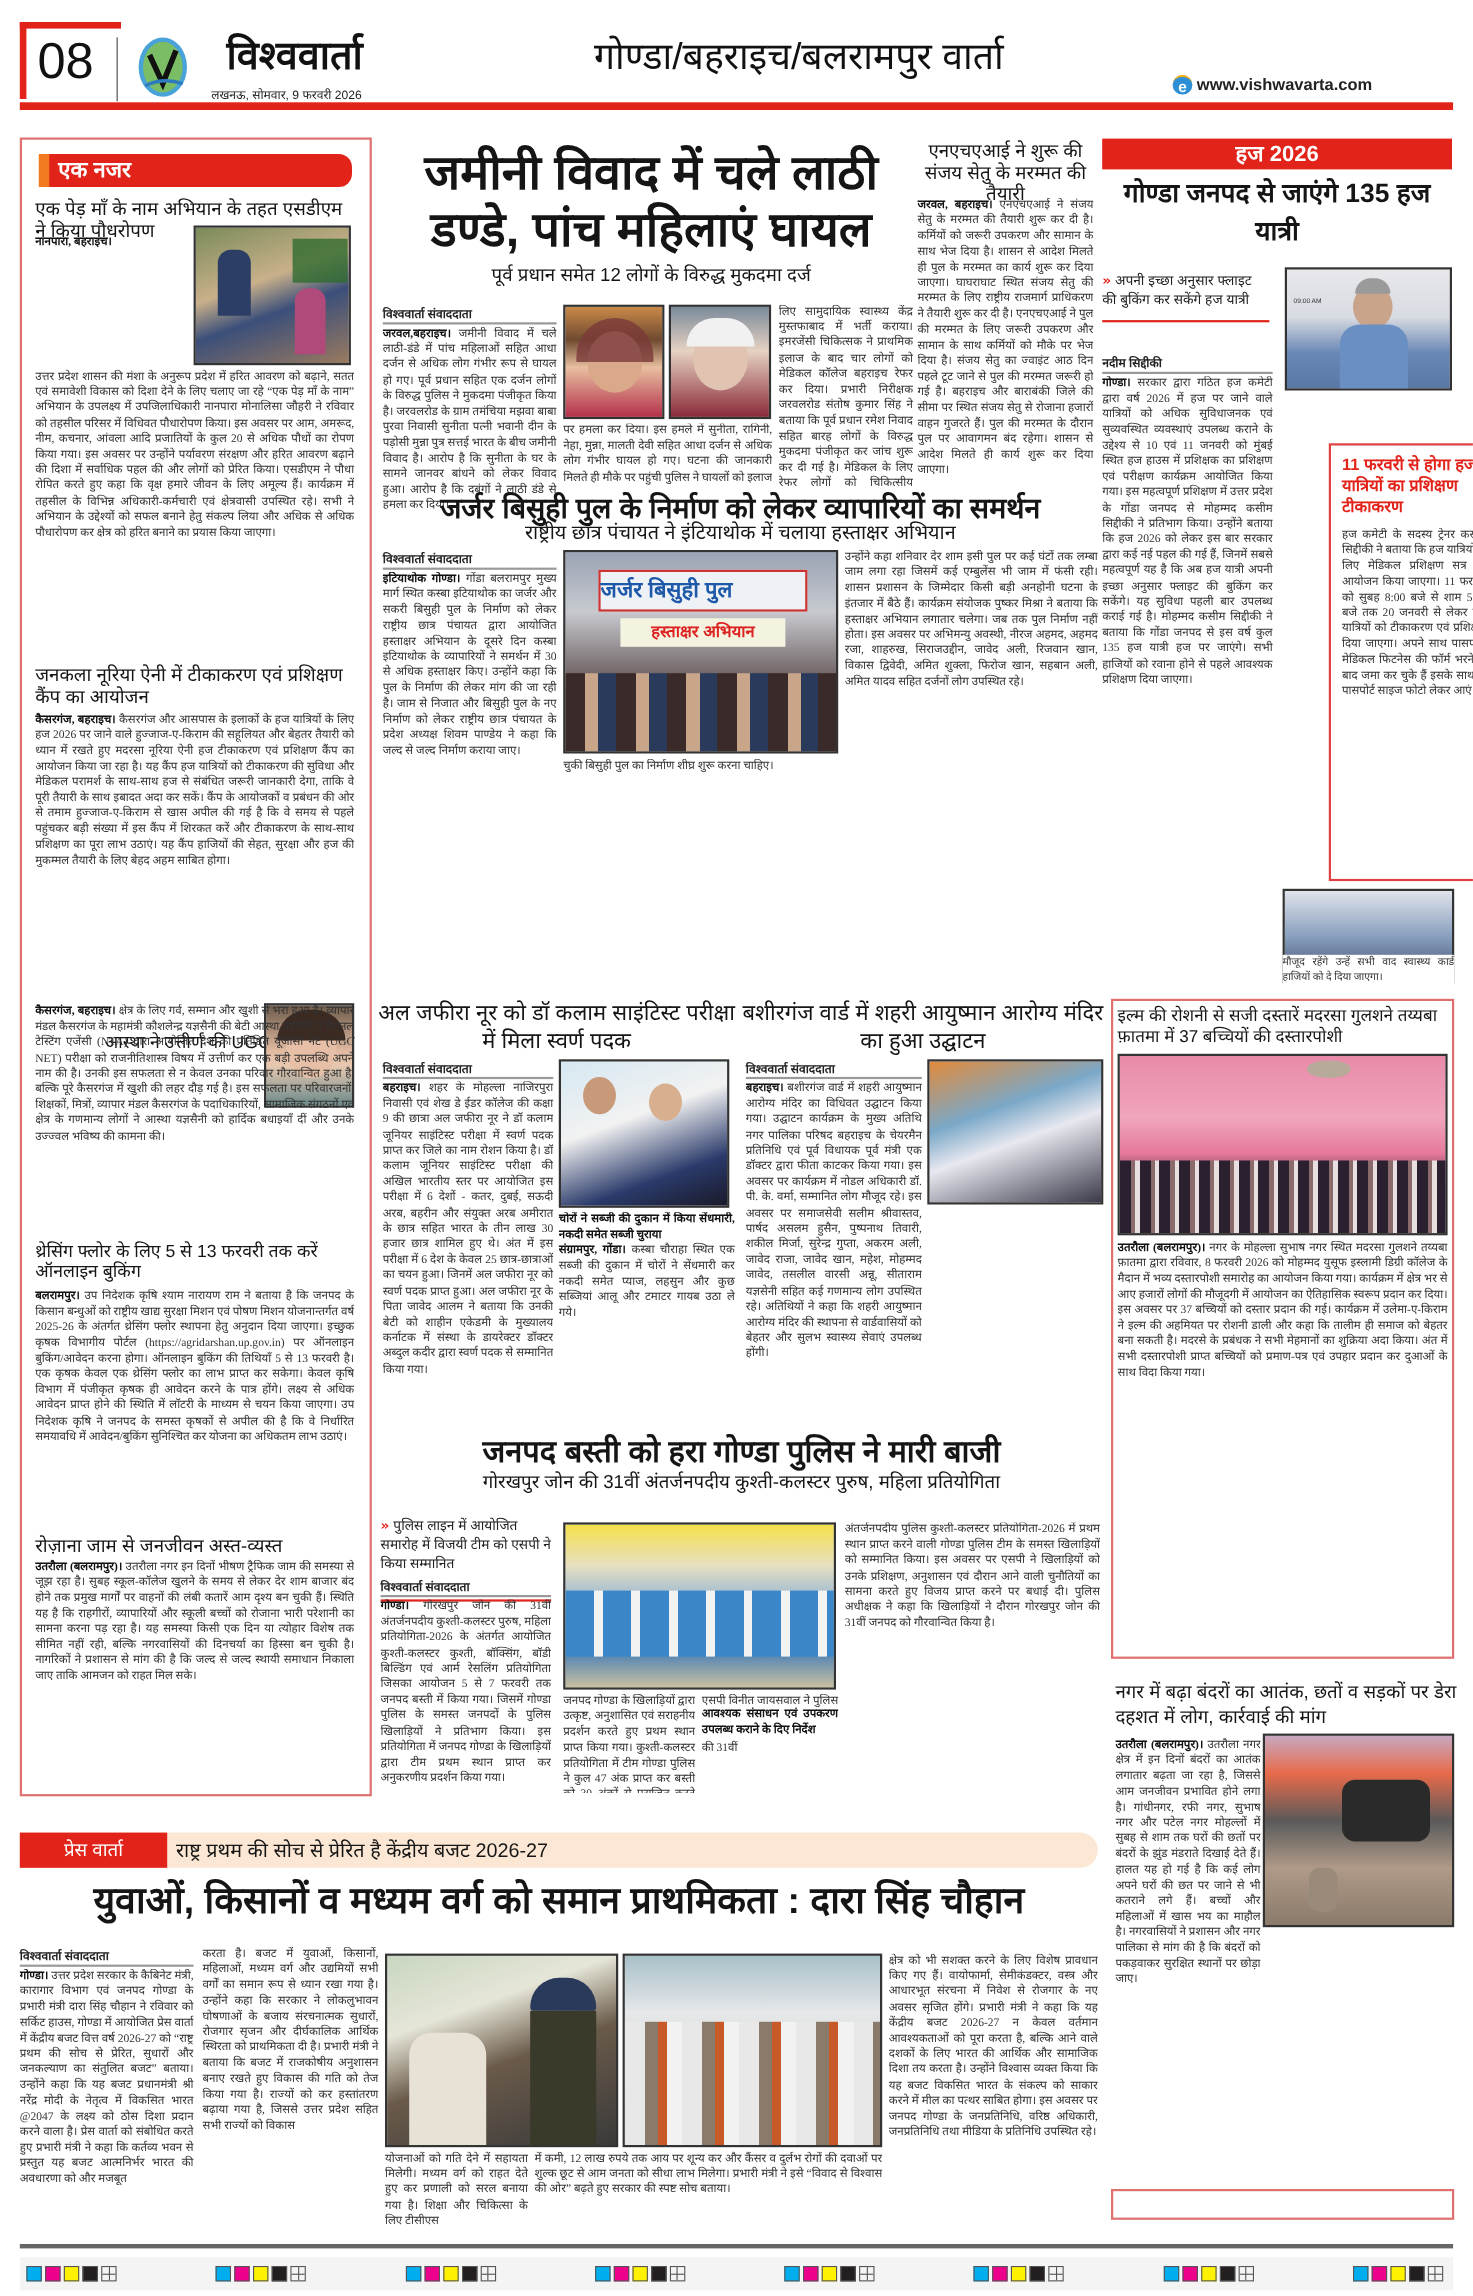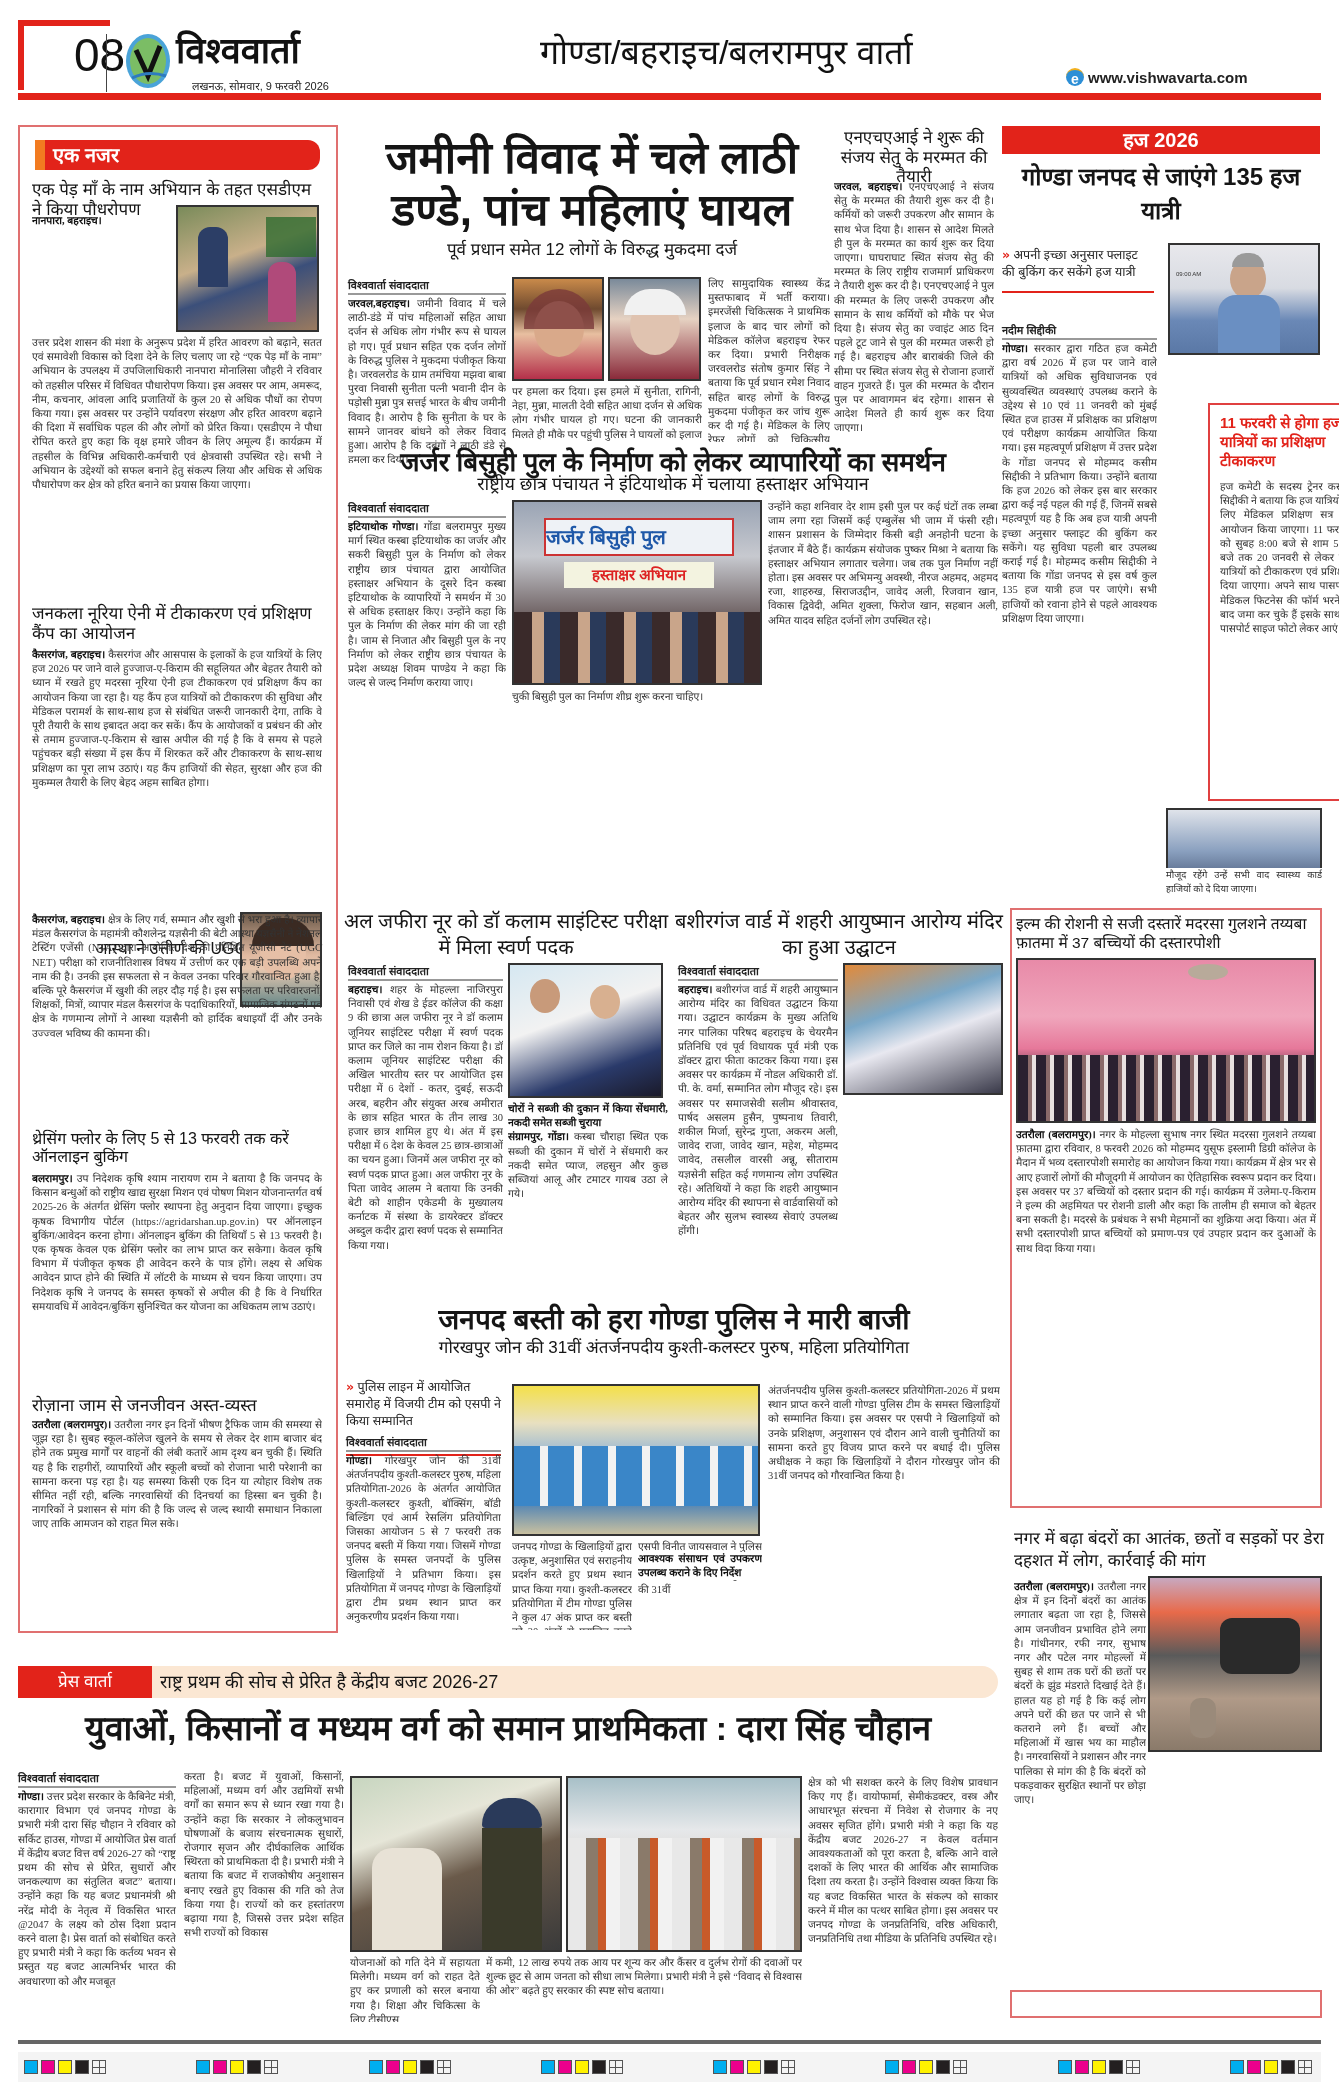--- a/index.html
+++ b/index.html
@@ -16,31 +16,31 @@
 .hl-c{font-family:"Liberation Sans Narrow","Liberation Sans","DejaVu Sans",sans-serif;text-align:center;color:#151515;line-height:1.15}
 .box-red{position:absolute;border:2px solid #d23a3a}
 .arrow{color:#e2231a;font-weight:bold;font-family:"DejaVu Sans",sans-serif}
 .reg{display:inline-block;width:14px;height:14px;margin-right:3px;border:1px solid #555}
 </style>
 </head>
 <body>
 
 <div class="abs" style="left:0;top:0;width:1339px;height:98px;">
   <div class="abs" style="left:18px;top:20px;width:92px;height:70px;border-left:6px solid #e2231a;border-top:6px solid #e2231a;"></div>
-  <div class="abs sans" style="left:34px;top:30px;font-size:46px;line-height:50px;color:#111;margin-left:40px;">08</div>
+  <div class="abs sans" style="left:34px;top:30px;font-size:46px;line-height:50px;color:#111;">08</div>
   <div class="abs" style="left:106px;top:34px;width:1px;height:58px;background:#444"></div>
   <div class="abs" style="left:124px;top:32px;width:48px;height:58px;">
     <svg width="48" height="58" viewBox="0 0 48 58">
       <ellipse cx="24" cy="29" rx="22" ry="27" fill="#4aa3d8"></ellipse>
       <ellipse cx="24" cy="29" rx="18" ry="23" fill="#8cc63f" opacity=".75"></ellipse>
       <path d="M12 18 L24 44 L36 14" stroke="#111" stroke-width="5" fill="none"></path>
       <path d="M8 46 Q24 38 42 44" stroke="#2e7bbf" stroke-width="3" fill="none"></path>
     </svg>
   </div>
-  <div class="abs sans" style="left:176px;top:30px;font-size:36px;font-weight:bold;color:#111;line-height:42px;">विश्ववार्ता</div>
+  <div class="abs sans" style="left:206px;top:30px;font-size:36px;font-weight:bold;color:#111;line-height:42px;">विश्ववार्ता</div>
   <div class="abs sans" style="left:192px;top:78px;font-size:11px;color:#222;">लखनऊ, सोमवार, 9 फरवरी 2026</div>
   <div class="abs sans" style="left:540px;top:32px;font-size:34px;color:#111;line-height:40px;">गोण्डा/बहराइच/बलरामपुर वार्ता</div>
   <div class="abs" style="left:1066px;top:68px;display:flex;align-items:center;gap:4px;">
     <span style="display:inline-block;width:18px;height:18px;border-radius:50%;background:#2d8fd6;color:#fff;font:bold 14px 'Liberation Sans',sans-serif;text-align:center;line-height:18px;border-top:2px solid #f2b01e;">e</span>
     <span class="sans" style="font-size:15px;font-weight:bold;color:#222;">www.vishwavarta.com</span>
   </div>
   <div class="abs" style="left:18px;top:93px;width:1303px;height:7px;background:#e2231a"></div>
 </div>
 
 <div class="box-red" style="left:18px;top:125px;width:320px;height:1508px;border-color:#e07070;"></div>

